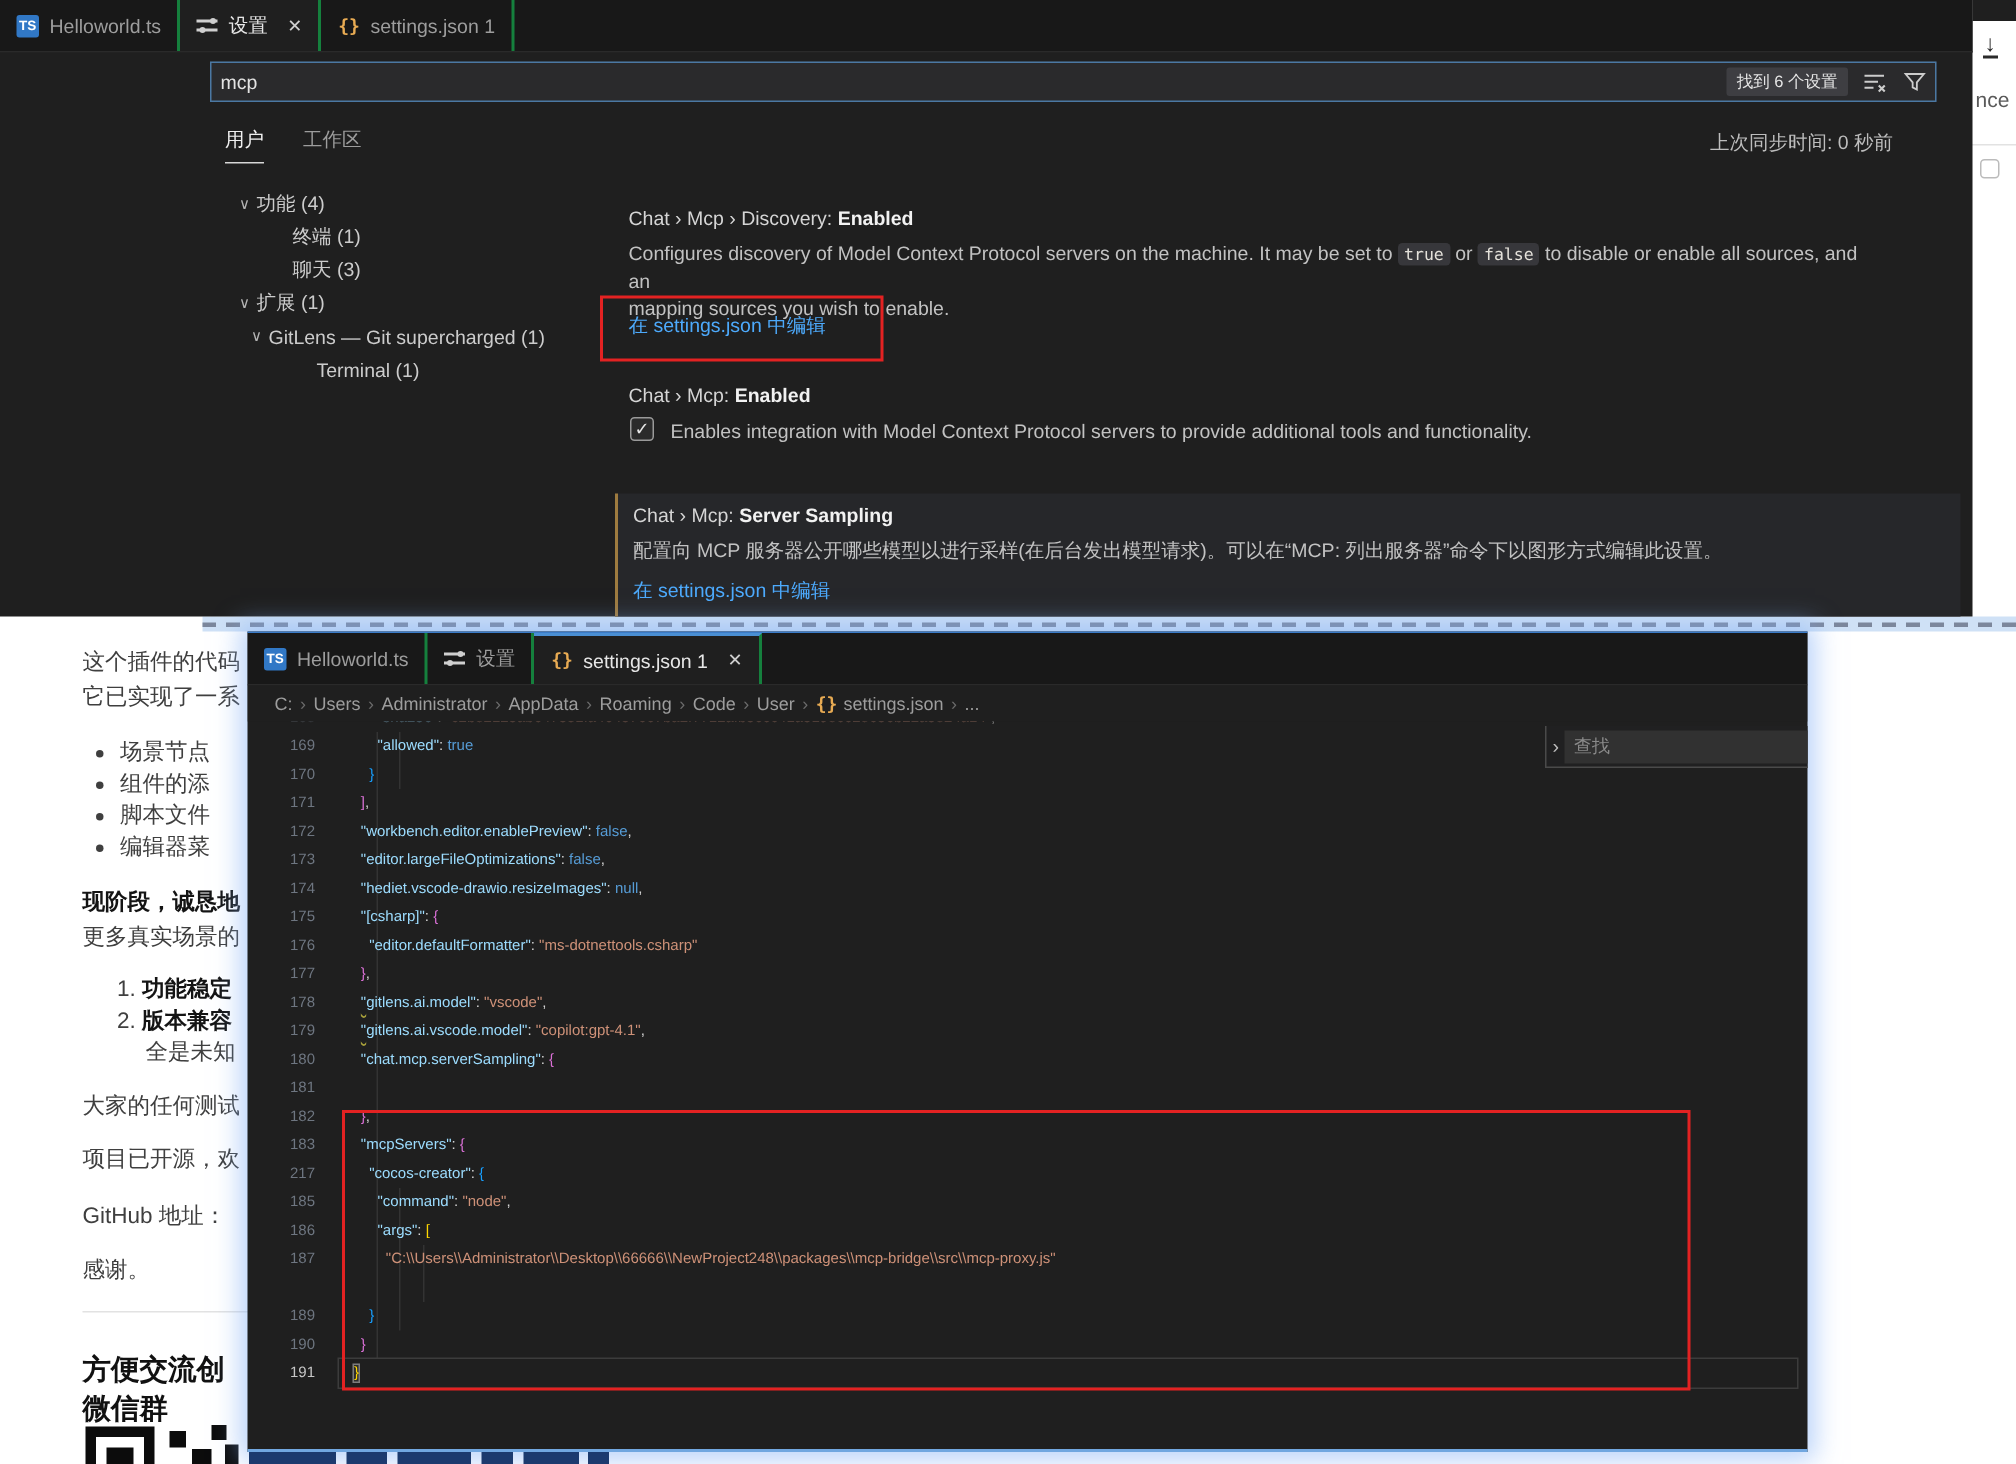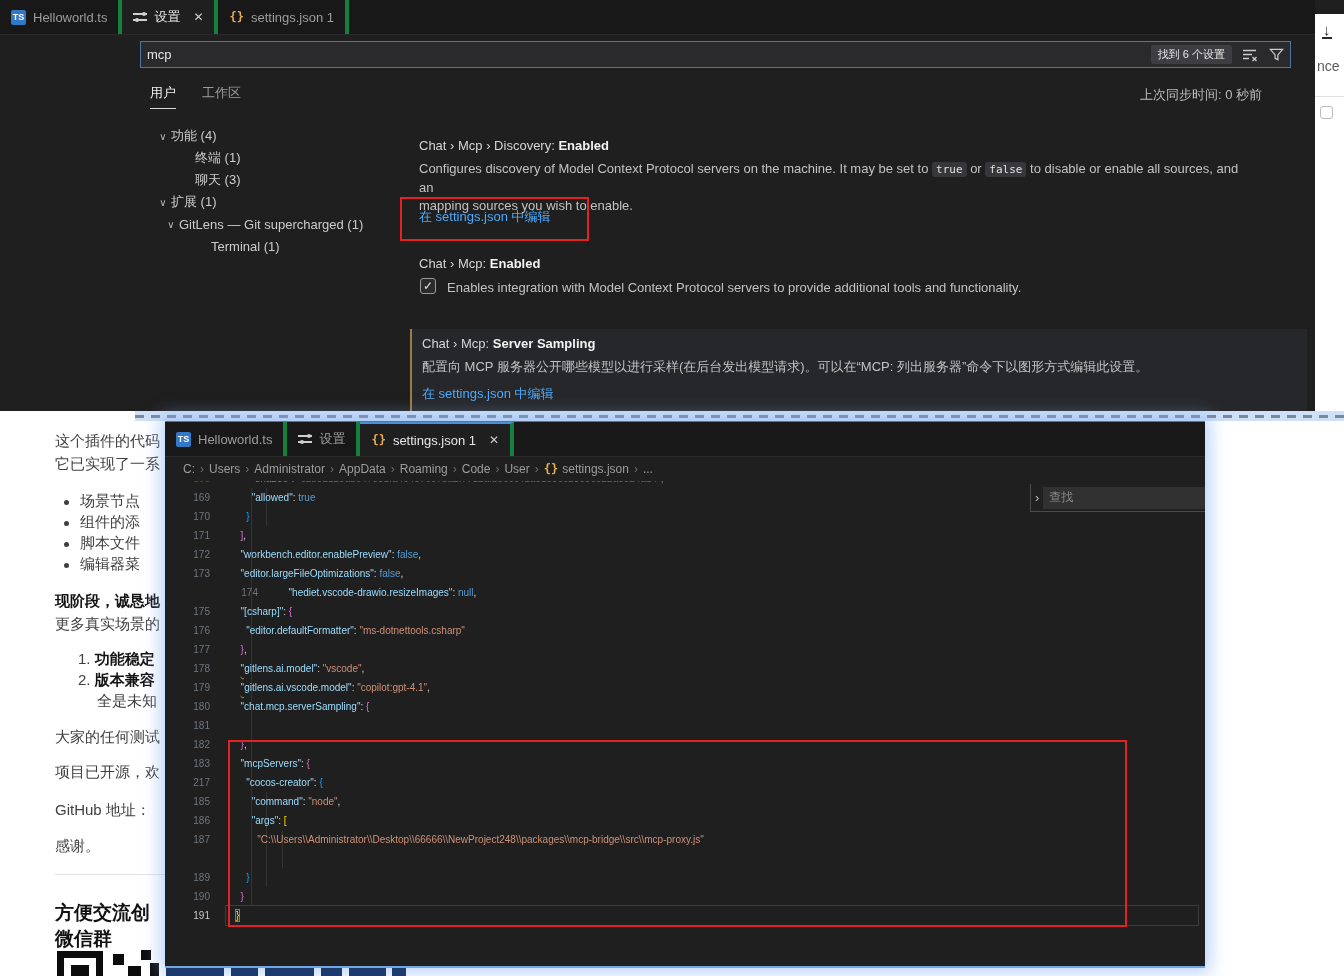--- a/index.html
+++ b/index.html
@@ -17,21 +17,21 @@
   .qr-block{position:absolute;background:#0c0c0c}
   .qr-white{position:absolute;background:#ffffff}
   .qr-navy{position:absolute;background:#1c3a6e}
   .wp-strip{position:absolute;left:135px;top:411px;width:1209px;height:10px;background:#cfe1f6;
     background-image:repeating-linear-gradient(90deg,#7c879c 0 9px,transparent 9px 16px);background-size:100% 3px;background-position:0 4px;background-repeat:no-repeat}
   .dl-icon{position:absolute;color:#2b2b2b;font-size:15px;border-bottom:2px solid #2b2b2b;line-height:15px;padding:0 1px}
 
   
   .vsc{position:absolute;background:#1f1f1f;color:#ccc;font-size:13px}
   .tabbar{display:flex;height:35px;background:#181818;border-bottom:1px solid #2a2a2a}
-  .tab{display:flex;align-items:center;gap:7px;padding:0 11px;font-size:13px;color:#9d9d9d;border-right:4px solid #15803d;height:100%;position:relative}
+  .tab{display:flex;align-items:center;gap:7px;padding:0 11px;font-size:13px;color:#9d9d9d;border-right:2px solid #15803d;height:100%;position:relative}
   .tab.active{background:#1f1f1f;color:#e7e7e7}
   .tab .close{margin-left:6px;font-size:12px;color:#cfcfcf}
   .ts-icon{display:inline-flex;width:15px;height:15px;background:#3178c6;color:#fff;font-size:9px;font-weight:bold;align-items:center;justify-content:center;border-radius:2px}
   .braces-icon{color:#e8ab53;font-weight:bold;font-size:12px;font-family:"DejaVu Sans Mono",monospace}
   .sliders-icon{display:inline-block;width:14px;height:12px;position:relative}
   .sliders-icon i{position:absolute;left:0;right:0;height:2px;background:#cfcfcf}
   .sliders-icon i:nth-child(1){top:2px}
   .sliders-icon i:nth-child(2){top:8px}
   .sliders-icon b{position:absolute;width:4px;height:4px;border-radius:50%;background:#cfcfcf}
   .sliders-icon b:nth-child(3){top:1px;left:9px}
@@ -298,21 +298,21 @@
     <div class="guide" style="left:86px;top:19px;height:418px"></div>
     <div class="guide" style="left:101px;top:19px;height:38px"></div>
     <div class="guide" style="left:101px;top:323px;height:95px"></div>
     <div class="guide" style="left:117px;top:361px;height:38px"></div>
   <div class="code-line dim-line" style="top: 0px;"><span class="gutter">168</span><span class="src"><span class="tk-ws">      </span><span class="tk-key">"sha256"</span><span class="tk-pun">: </span><span class="tk-str">"c2b82125ab647531fa46457667ba2f7712afb5c6c41a5198c628656b22a5824a14"</span><span class="tk-pun">,</span></span></div>
       <div class="code-line" style="top: 19px;"><span class="gutter">169</span><span class="src"><span class="tk-ws">      </span><span class="tk-key">"allowed"</span><span class="tk-pun">: </span><span class="tk-kw">true</span></span></div>
       <div class="code-line" style="top: 38px;"><span class="gutter">170</span><span class="src"><span class="tk-ws">    </span><span class="tk-b3">}</span></span></div>
       <div class="code-line" style="top: 57px;"><span class="gutter">171</span><span class="src"><span class="tk-ws">  </span><span class="tk-b2">]</span><span class="tk-pun">,</span></span></div>
       <div class="code-line" style="top: 76px;"><span class="gutter">172</span><span class="src"><span class="tk-ws">  </span><span class="tk-key">"workbench.editor.enablePreview"</span><span class="tk-pun">: </span><span class="tk-kw">false</span><span class="tk-pun">,</span></span></div>
       <div class="code-line" style="top: 95px;"><span class="gutter">173</span><span class="src"><span class="tk-ws">  </span><span class="tk-key">"editor.largeFileOptimizations"</span><span class="tk-pun">: </span><span class="tk-kw">false</span><span class="tk-pun">,</span></span></div>
-      <div class="code-line" style="top: 114px; margin-left: 48px;"><span class="gutter">174</span><span class="src"><span class="tk-ws">  </span><span class="tk-key">"hediet.vscode-drawio.resizeImages"</span><span class="tk-pun">: </span><span class="tk-kw">null</span><span class="tk-pun">,</span></span></div>
+      <div class="code-line" style="top: 114px;"><span class="gutter">174</span><span class="src"><span class="tk-ws">  </span><span class="tk-key">"hediet.vscode-drawio.resizeImages"</span><span class="tk-pun">: </span><span class="tk-kw">null</span><span class="tk-pun">,</span></span></div>
       <div class="code-line" style="top: 133px;"><span class="gutter">175</span><span class="src"><span class="tk-ws">  </span><span class="tk-key">"[csharp]"</span><span class="tk-pun">: </span><span class="tk-b2">{</span></span></div>
       <div class="code-line" style="top: 152px;"><span class="gutter">176</span><span class="src"><span class="tk-ws">    </span><span class="tk-key">"editor.defaultFormatter"</span><span class="tk-pun">: </span><span class="tk-str">"ms-dotnettools.csharp"</span></span></div>
       <div class="code-line" style="top: 171px;"><span class="gutter">177</span><span class="src"><span class="tk-ws">  </span><span class="tk-b2">}</span><span class="tk-pun">,</span></span></div>
       <div class="code-line" style="top: 190px;"><span class="gutter">178</span><span class="src"><span class="tk-ws">  </span><span class="tk-sq">"</span><span class="tk-key">gitlens.ai.model"</span><span class="tk-pun">: </span><span class="tk-str">"vscode"</span><span class="tk-pun">,</span></span></div>
       <div class="code-line" style="top: 209px;"><span class="gutter">179</span><span class="src"><span class="tk-ws">  </span><span class="tk-sq">"</span><span class="tk-key">gitlens.ai.vscode.model"</span><span class="tk-pun">: </span><span class="tk-str">"copilot:gpt-4.1"</span><span class="tk-pun">,</span></span></div>
       <div class="code-line" style="top: 228px;"><span class="gutter">180</span><span class="src"><span class="tk-ws">  </span><span class="tk-key">"chat.mcp.serverSampling"</span><span class="tk-pun">: </span><span class="tk-b2">{</span></span></div>
       <div class="code-line" style="top: 247px;"><span class="gutter">181</span><span class="src"></span></div>
       <div class="code-line" style="top: 266px;"><span class="gutter">182</span><span class="src"><span class="tk-ws">  </span><span class="tk-b2">}</span><span class="tk-pun">,</span></span></div>
       <div class="code-line" style="top: 285px;"><span class="gutter">183</span><span class="src"><span class="tk-ws">  </span><span class="tk-key">"mcpServers"</span><span class="tk-pun">: </span><span class="tk-b2">{</span></span></div>
       <div class="code-line" style="top: 304px;"><span class="gutter">217</span><span class="src"><span class="tk-ws">    </span><span class="tk-key">"cocos-creator"</span><span class="tk-pun">: </span><span class="tk-b3">{</span></span></div>

